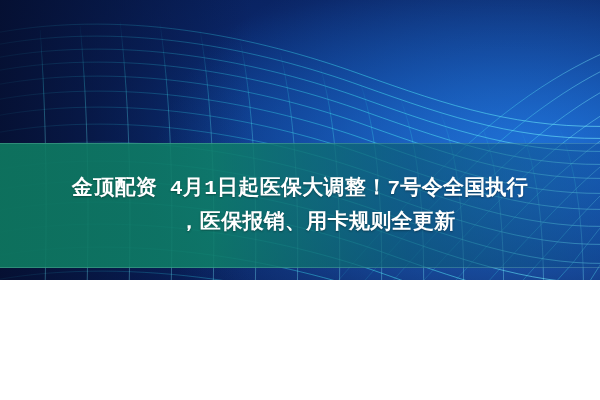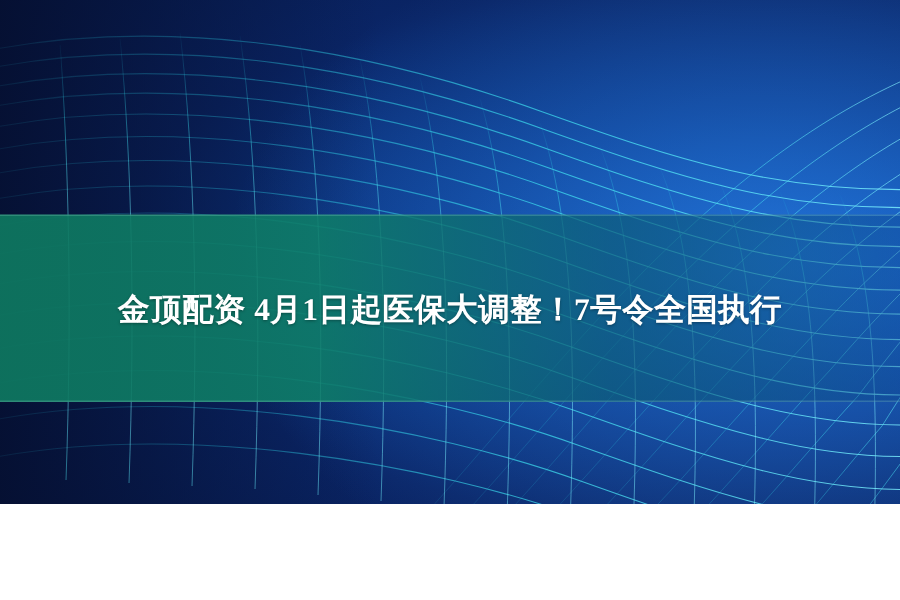--- a/index.html
+++ b/index.html
@@ -3,24 +3,24 @@
 <meta charset="utf-8">
 <style>
   html, body {
     margin: 0;
     padding: 0;
     background: #ffffff;
   }
   #canvas {
     position: relative;
     width: 600px;
-    height: 336px;
+    height: 280px;
     overflow: hidden;
     background: #ef4444;
-    font-family: Liberation Serif, serif;
+    font-family: Liberation Mono, monospace;
   }
   
   .bg-base {
     position: absolute;
     inset: 0;
     background:
       radial-gradient(120% 90% at 88% 50%, #1060c8 0%, #0c3f93 32%, #0a2566 62%, #071a4e 100%),
       linear-gradient(90deg, #0b2a6e 0%, #0c3a8c 55%, #1257b8 100%);
   }
   
@@ -155,15 +155,16 @@
       <path d="M 560 130 C 584 186, 586 272, 582 380"></path>
     </g>
   </svg>
 
   <div class="band"></div>
   <div class="band-top-edge"></div>
   <div class="band-bottom-edge"></div>
 
   <div class="headline">
     <div class="headline-line line1">金顶配资 4月1日起医保大调整！7号令全国执行</div>
+    <div class="headline-line line2">，医保报销、用卡规则全更新</div>
   </div>
 
 </div>
 
 </body></html>

